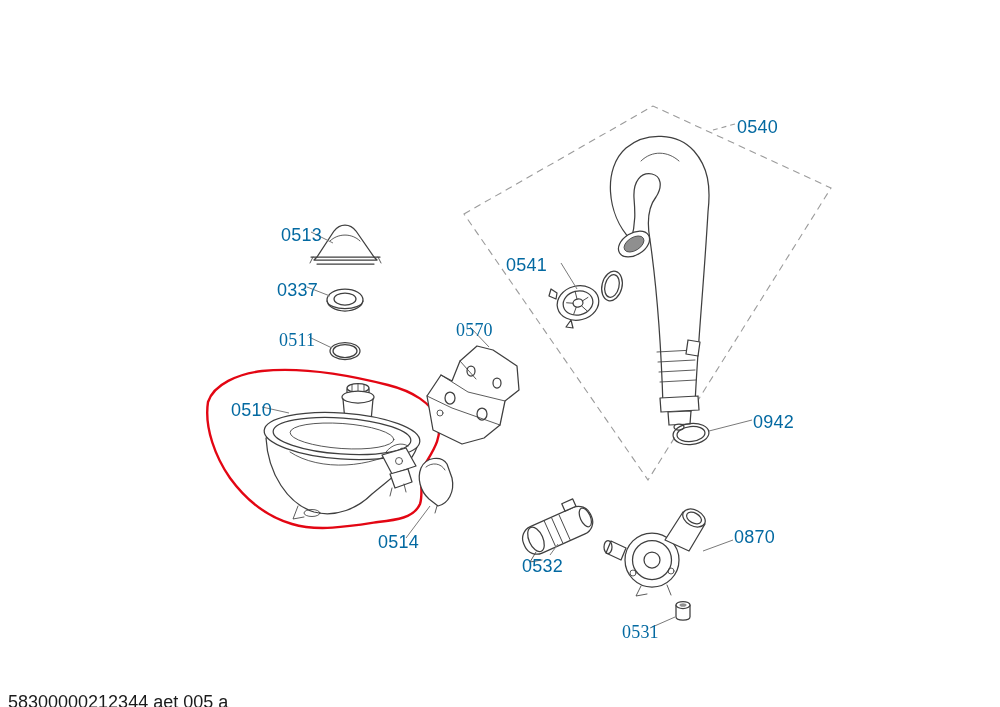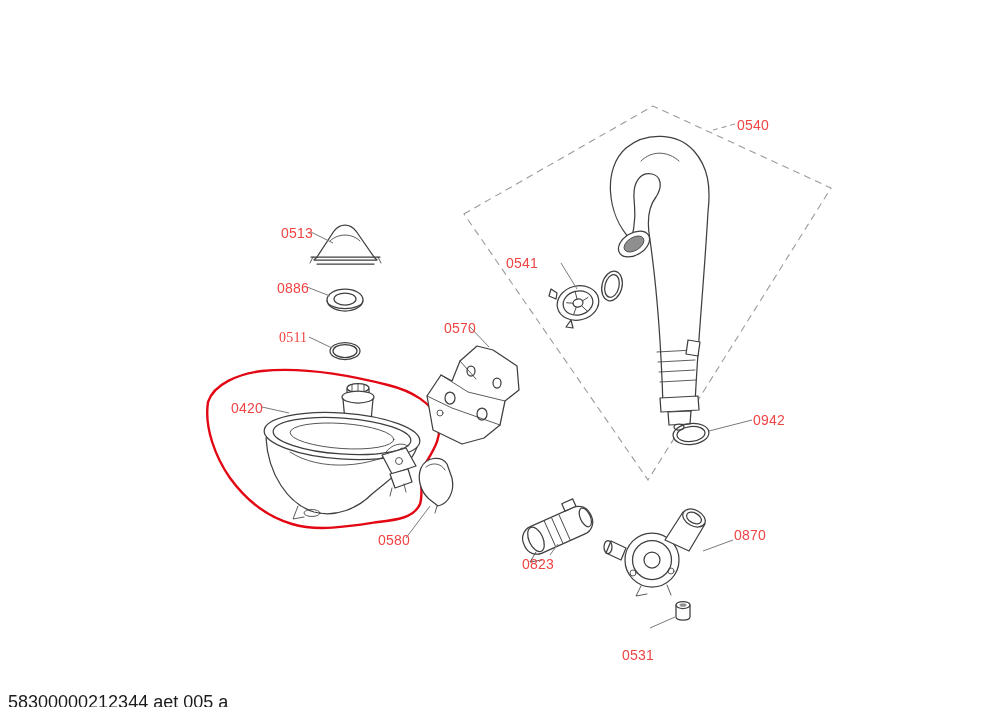--- a/index.html
+++ b/index.html
@@ -1,19 +1,19 @@
 <!DOCTYPE html>
 <html><head>
 <meta charset="utf-8">
 <style>
   html,body { margin:0; padding:0; background:#ffffff; font-family:"Liberation Sans", sans-serif; }
   .stage { position:relative; width:1000px; height:707px; background:#ffffff; overflow:hidden; }
   .stage svg { position:absolute; left:0; top:0; }
   .part-label {
-    position:absolute; font-size:14px; color:#ef4444; letter-spacing:.2px;
+    position:absolute; font-size:18px; color:#0369a1; letter-spacing:.2px;
     white-space:nowrap; cursor:pointer; user-select:none;
   }
   .footer-code { position:absolute; left:8px; top:692px; font-size:18px; color:#1b1b1b; }
   
   .st  { fill:none;   stroke:#3f3f3f; stroke-width:1.25; stroke-linecap:round; stroke-linejoin:round; }
   .stf { fill:#ffffff; stroke:#3f3f3f; stroke-width:1.25; stroke-linejoin:round; }
   .thin { stroke-width:.85; }
   .leader { fill:none; stroke:#7a7a7a; stroke-width:1; }
   .dash { fill:none; stroke:#9b9b9b; stroke-width:1.1; stroke-dasharray:7 5; }
   .dashleader { fill:none; stroke:#9b9b9b; stroke-width:1.1; stroke-dasharray:5 4; }
@@ -168,26 +168,26 @@
       <path class="leader" d="M 561 263 L 577 289"></path>
       <path class="leader" d="M 752 420 L 709 431"></path>
       <path class="leader" d="M 406 538 L 430 506"></path>
       <path class="leader" d="M 550 555 L 558 544"></path>
       <path class="leader" d="M 733 540 L 703 551"></path>
       <path class="leader" d="M 650 628 L 675 617"></path>
     </g>
   </svg>
 
   <div class="part-label" style="left:281px; top:225px;text-align:center;">0513</div>
-  <div class="part-label" style="left:277px; top:280px;">0886</div>
+  <div class="part-label" style="left:277px; top:280px;">0337</div>
   <div class="part-label" style="left:279px; top:330px;font-family:Liberation Serif, serif;">0511</div>
-  <div class="part-label" style="left:231px; top:400px;">0420</div>
-  <div class="part-label" style="left:444px; top:320px;">0570</div>
+  <div class="part-label" style="left:231px; top:400px;">0510</div>
+  <div class="part-label" style="left:456px; top:320px;font-family:Liberation Serif, serif;">0570</div>
   <div class="part-label" style="left:737px; top:117px;">0540</div>
   <div class="part-label" style="left:506px; top:255px;">0541</div>
   <div class="part-label" style="left:753px; top:412px;">0942</div>
-  <div class="part-label" style="left:378px; top:532px;">0580</div>
-  <div class="part-label" style="left:522px; top:556px;">0823</div>
+  <div class="part-label" style="left:378px; top:532px;">0514</div>
+  <div class="part-label" style="left:522px; top:556px;">0532</div>
   <div class="part-label" style="left:734px; top:527px;">0870</div>
-  <div class="part-label" style="left:622px; top:647px;">0531</div>
+  <div class="part-label" style="left:622px; top:622px;font-family:Liberation Serif, serif;">0531</div>
 
   <div class="footer-code">58300000212344 aet 005 a</div>
 </div>
 
 </body></html>

